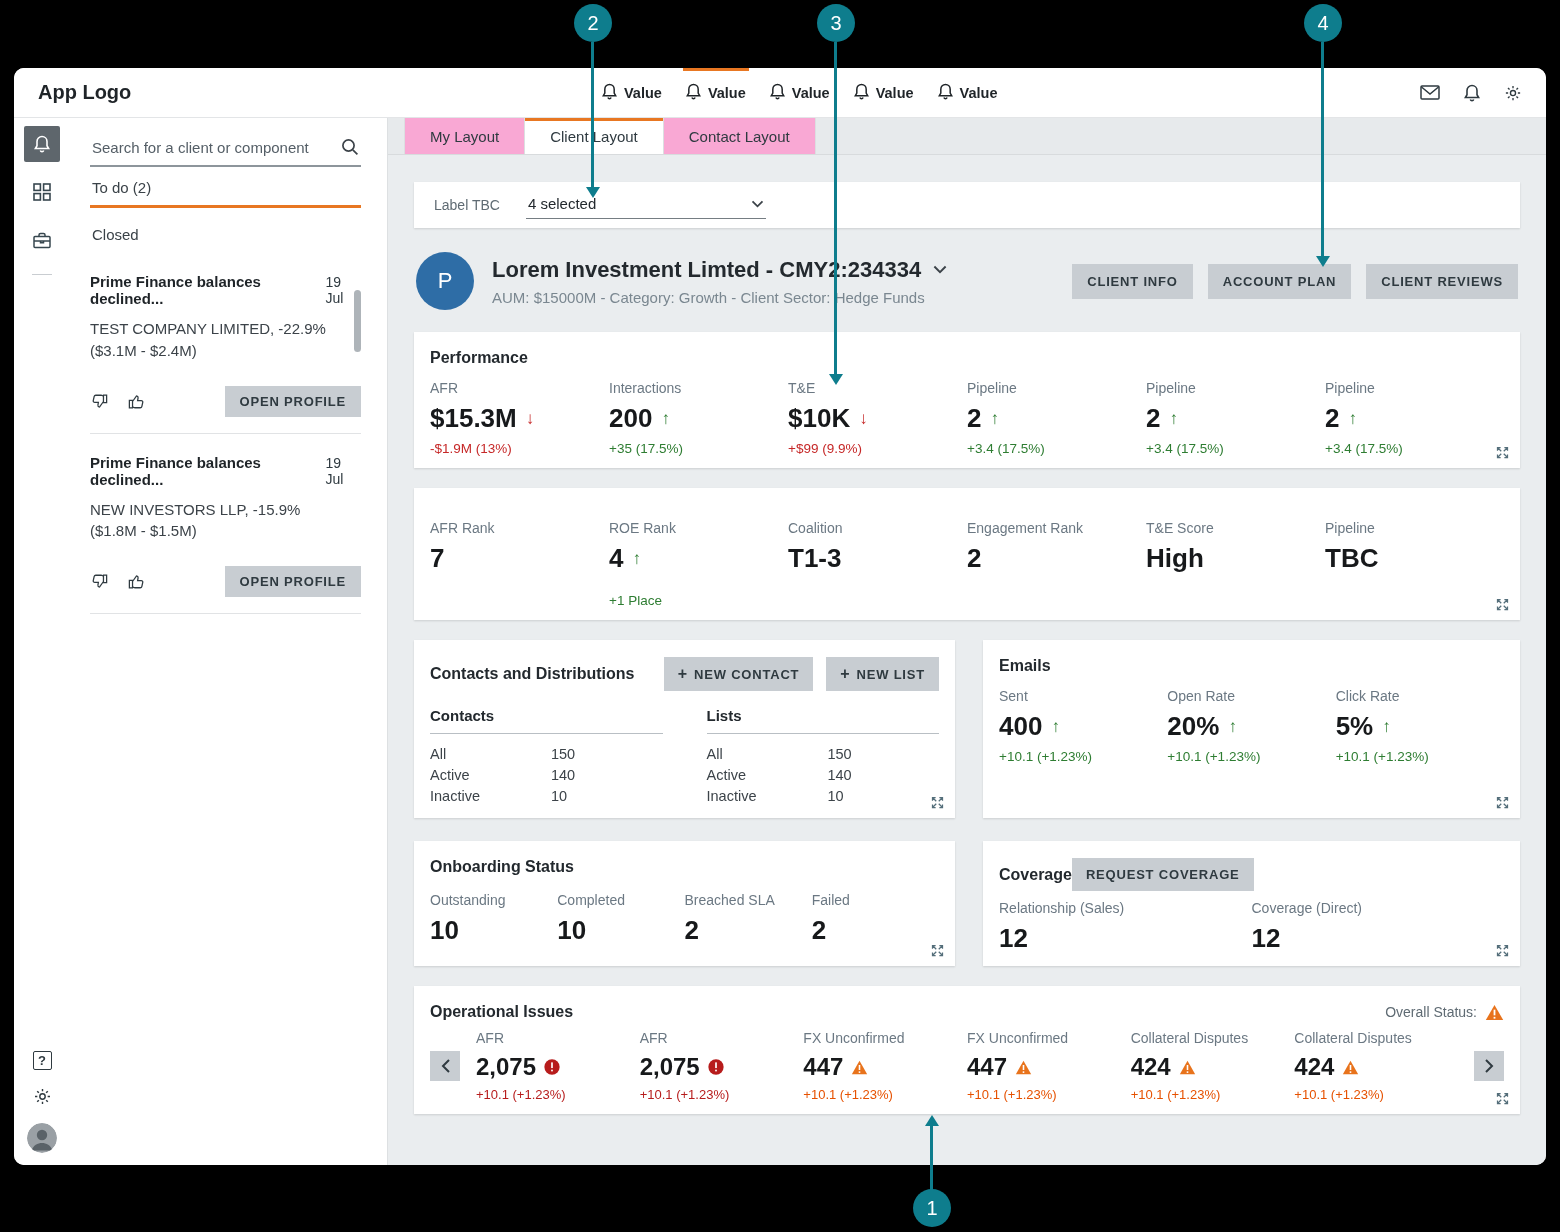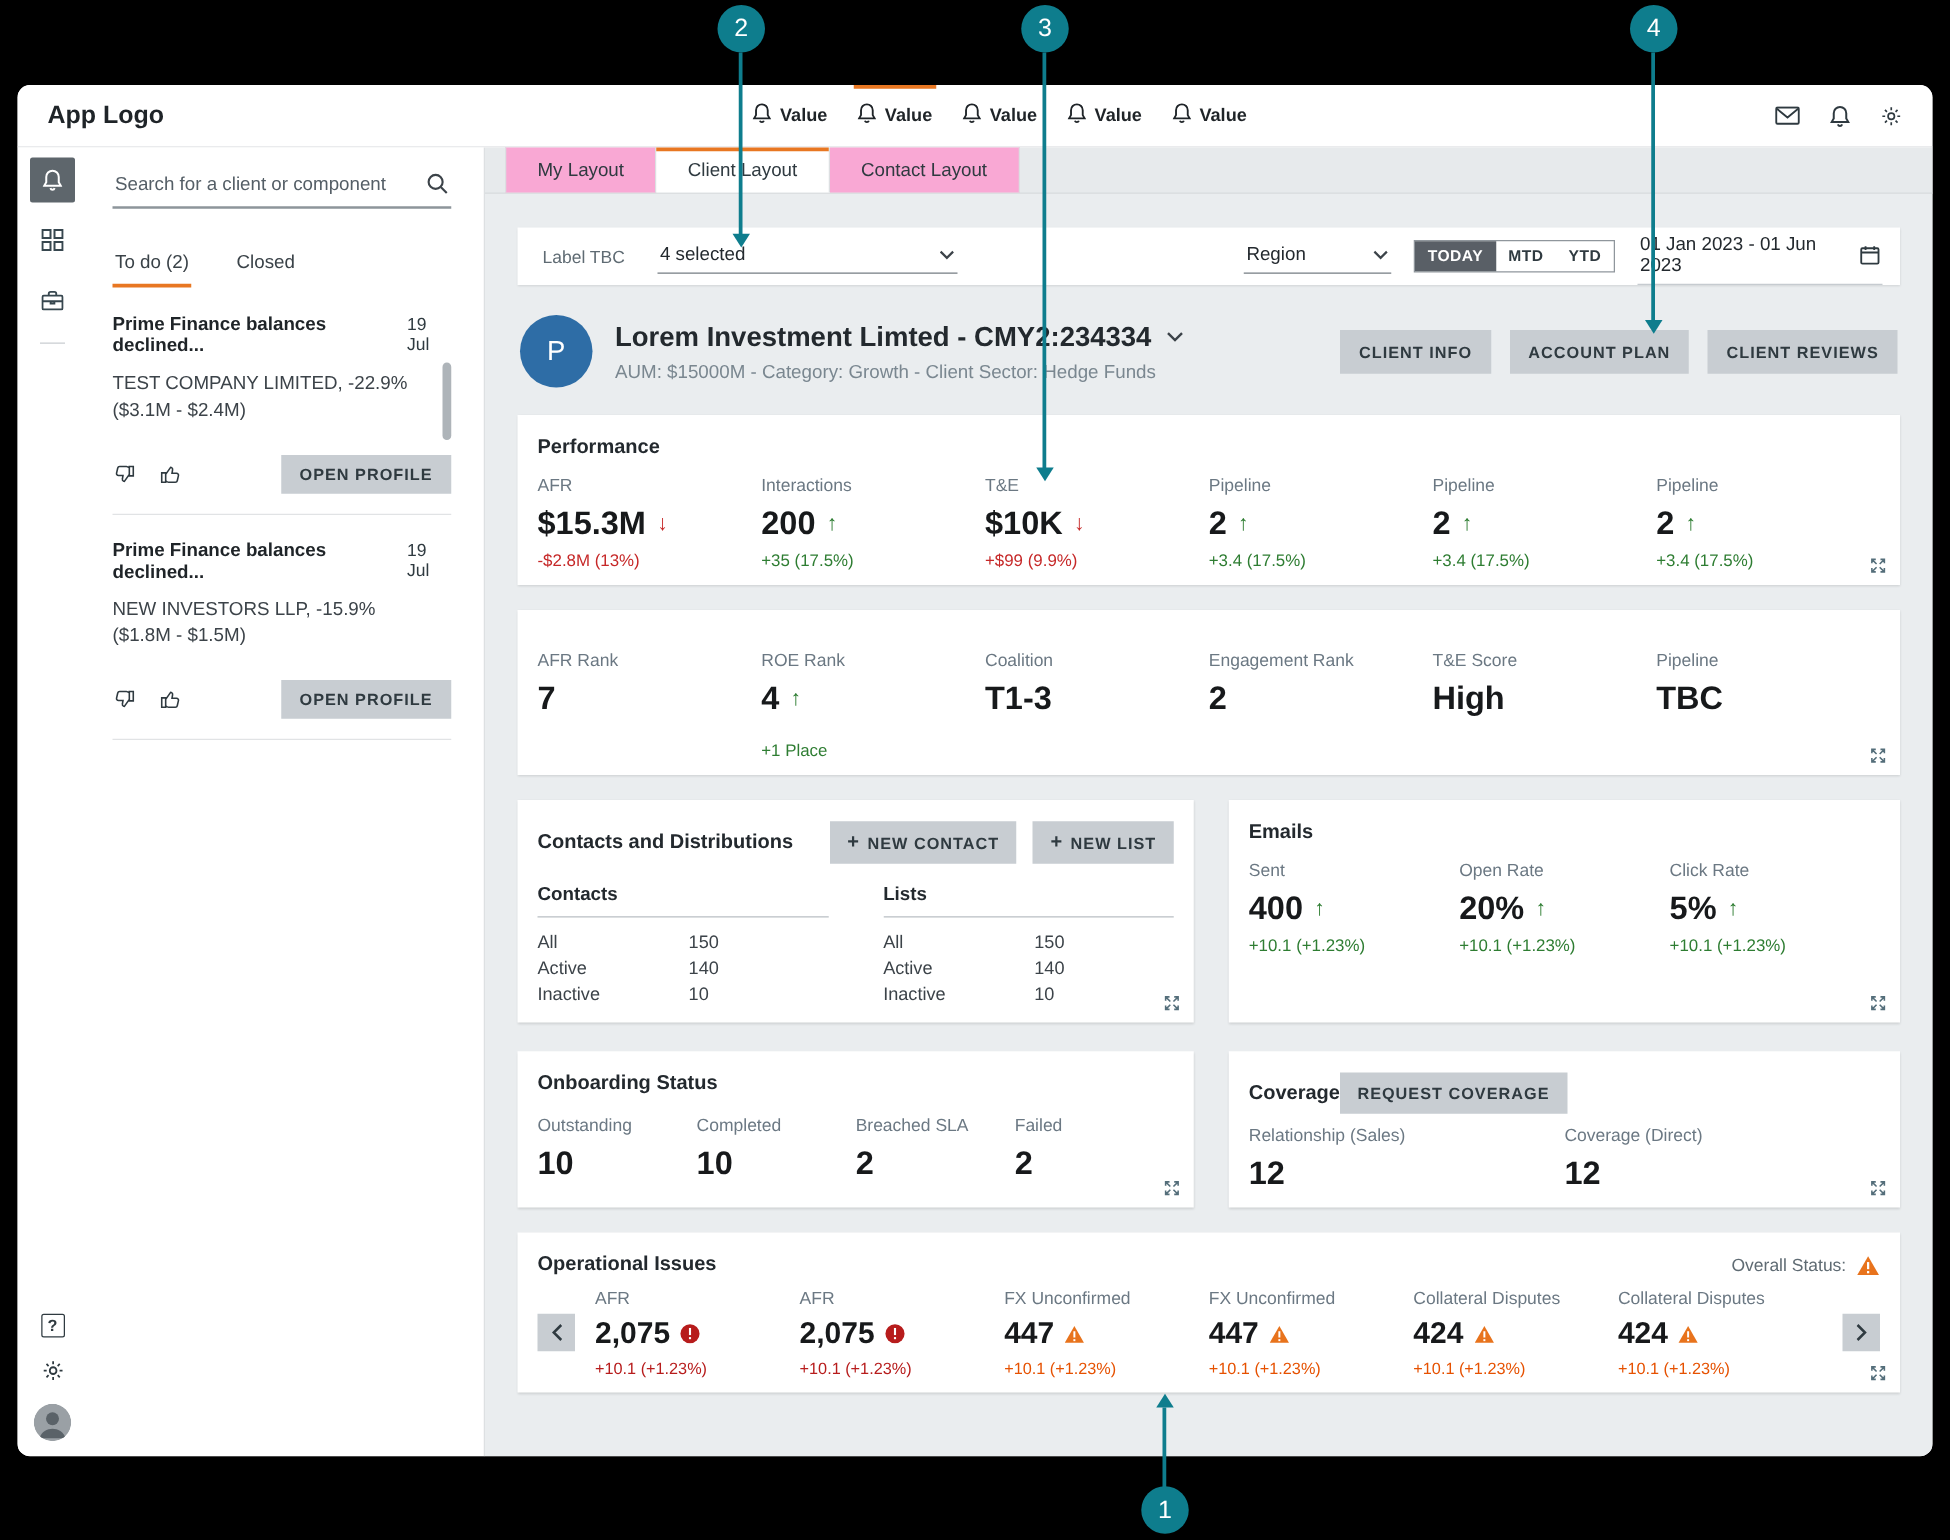--- a/index.html
+++ b/index.html
@@ -34,21 +34,21 @@
   .rail-bottom { position:absolute; bottom:12px; left:0; right:0; display:flex; flex-direction:column; align-items:center; gap:17px; }
   .help-box { width:19px; height:19px; border:1.7px solid #2F3A40; border-radius:2px; font-size:13px; font-weight:700;
               display:flex; align-items:center; justify-content:center; color:#2F3A40; cursor:pointer; }
   .avatar-sm { width:30px; height:30px; border-radius:50%; overflow:hidden; cursor:pointer; }
 
   .side-content { flex:1; padding:14px 26px 13px 20px; }
   .search-row { display:flex; align-items:center; gap:8px; border-bottom:2px solid #8D959B; padding:6px 2px 9px; }
   .search-row input { border:0; outline:0; flex:1; font-size:15px; color:#333; background:transparent; }
   .search-row input::placeholder { color:#545E66; opacity:1; }
   .search-row svg { color:#3C4349; }
-  .side-tabs { display:flex; gap:34px; margin-top:32px; border-bottom:1px solid transparent; }
+  .side-tabs { display:flex; gap:16px; margin-top:10px; border-bottom:1px solid transparent;flex-direction:column; }
   .s-tab { font-size:15px; color:#3A4248; padding:2px 2px 9px; cursor:pointer; }
   .s-tab.active { border-bottom:3px solid #E87722; }
   .todo-card { padding-top:20px; }
   .tc-head { display:flex; justify-content:space-between; align-items:baseline; }
   .tc-title { font-size:15px; font-weight:700; color:#1F2428; }
   .tc-date { font-size:14px; color:#2F3A40; }
   .tc-body { margin-top:11px; font-size:15px; color:#3C4349; line-height:1.45; width:250px; }
   .tc-actions { display:flex; align-items:center; margin-top:24px; }
   .thumbs { display:flex; gap:18px; color:#2F3A40; }
   .thumbs span { cursor:pointer; display:flex; }
@@ -328,40 +328,20 @@
         <div class="content">
 
           <div class="filter-card">
             <span class="f-label">Label TBC</span>
             <div class="f-select f-multi">
               <span>4 selected</span>
               <svg width="13" height="8" viewBox="0 0 12 8" fill="none" stroke="currentColor" stroke-width="1.8">
                   <path d="M1 1.3l5 5 5-5"></path>
                 </svg>
             </div>
-            <div class="f-right">
-              <div class="f-select f-region">
-                <span>Region</span>
-                <svg width="13" height="8" viewBox="0 0 12 8" fill="none" stroke="currentColor" stroke-width="1.8">
-                    <path d="M1 1.3l5 5 5-5"></path>
-                  </svg>
-              </div>
-              <div class="segmented">
-                <div class="seg active">TODAY</div>
-                <div class="seg">MTD</div>
-                <div class="seg">YTD</div>
-              </div>
-              <div class="f-date">
-                <span>01 Jan 2023 - 01 Jun 2023</span>
-                <svg width="16" height="16" viewBox="0 0 16 16" fill="none" stroke="currentColor" stroke-width="1.5">
-                    <rect x="1" y="2.5" width="14" height="12.5" rx="1"></rect>
-                    <path d="M1 6h14M4.5 1v3M11.5 1v3"></path>
-                  </svg>
-              </div>
-            </div>
           </div>
 
           <div class="client-row">
             <div class="avatar-lg">P</div>
             <div>
               <div class="client-name">
                 <span>Lorem Investment Limted - CMY2:234334</span>
                 <svg width="14" height="9" viewBox="0 0 12 8" fill="none" stroke="currentColor" stroke-width="1.7">
                     <path d="M1 1.3l5 5 5-5"></path>
                   </svg>
@@ -377,21 +357,21 @@
 
           <section class="card">
             <div class="card-title">Performance</div>
             <div class="grid6">
               <div>
                 <div class="m-label">AFR</div>
                 <div class="m-value">
                     <span>$15.3M</span>
                     <span class="m-arrow down">↓</span>
                   </div>
-                <div class="m-change chg-down">-$2.8M (13%)</div>
+                <div class="m-change chg-down">-$1.9M (13%)</div>
               </div>
               <div>
                 <div class="m-label">Interactions</div>
                 <div class="m-value">
                     <span>200</span>
                     <span class="m-arrow up">↑</span>
                   </div>
                 <div class="m-change chg-up">+35 (17.5%)</div>
               </div>
               <div>

